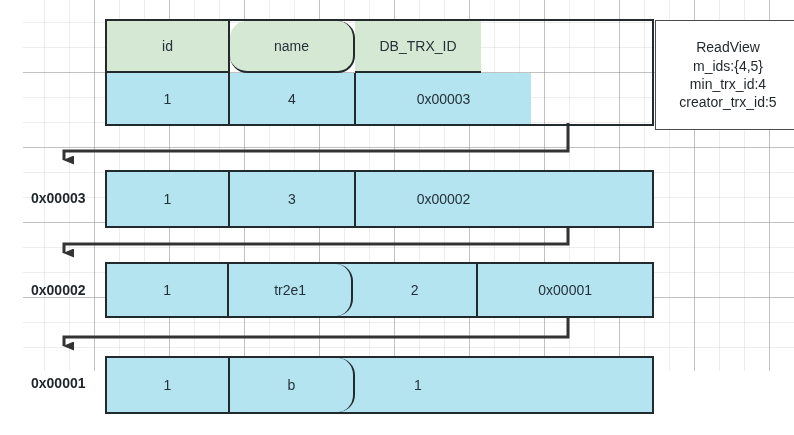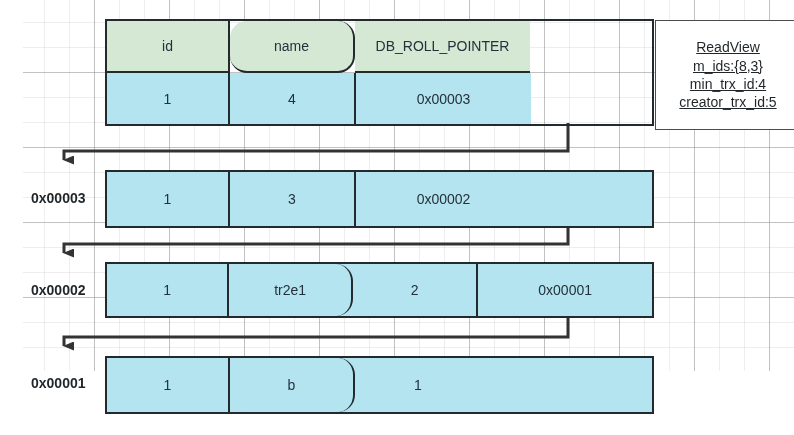--- a/index.html
+++ b/index.html
@@ -113,21 +113,21 @@
     border: 1px solid #4c4c4c;
     background: #ffffff;
     display: flex;
     flex-direction: column;
     align-items: center;
     justify-content: center;
     font-size: 14px;
     color: #1f2529;
     line-height: 1.32;
   }
-  #readview .rv-line { white-space: nowrap; text-decoration: underline; }
+  #readview .rv-line { white-space: nowrap; }
 
   
   .ptr-label {
     position: absolute;
     font-size: 14px;
     font-weight: bold;
     color: #1f2529;
     white-space: nowrap;
     text-align: left;
   }
@@ -148,32 +148,32 @@
 
     <path d="M545,228 L545,244 L41,244 L41,253" fill="none" stroke="#333333" stroke-width="3" marker-end="url(#arrowDown)"></path>
 
     <path d="M545,318 L545,337 L41,337 L41,346" fill="none" stroke="#333333" stroke-width="3" marker-end="url(#arrowDown)"></path>
   </svg>
 
   <div id="record-table">
     <div class="trow">
       <div class="hcell head-sep c-id">id</div>
       <div class="hcell head-sep c-name">name</div>
-      <div class="hcell head-sep c-ptr">DB_ROLL_POINTER</div>
+      <div class="hcell head-sep c-trx">DB_TRX_ID</div>
     </div>
     <div class="trow">
       <div class="bcell c-id">1</div>
       <div class="bcell c-trx">4</div>
       <div class="bcell c-ptr">0x00003</div>
     </div>
   </div>
 
   <div id="readview">
     <div class="rv-line">ReadView</div>
-    <div class="rv-line">m_ids:{8,3}</div>
+    <div class="rv-line">m_ids:{4,5}</div>
     <div class="rv-line">min_trx_id:4</div>
     <div class="rv-line">creator_trx_id:5</div>
   </div>
 
   <div class="ptr-label" style="left:8px; top:190px;">0x00003</div>
   <div class="vrow" style="left:82px; top:170px; width:549px; height:58px;">
     <div class="cell c-id">1</div>
     <div class="cell c-trx">3</div>
     <div class="cell c-ptr">0x00002</div>
   </div>

